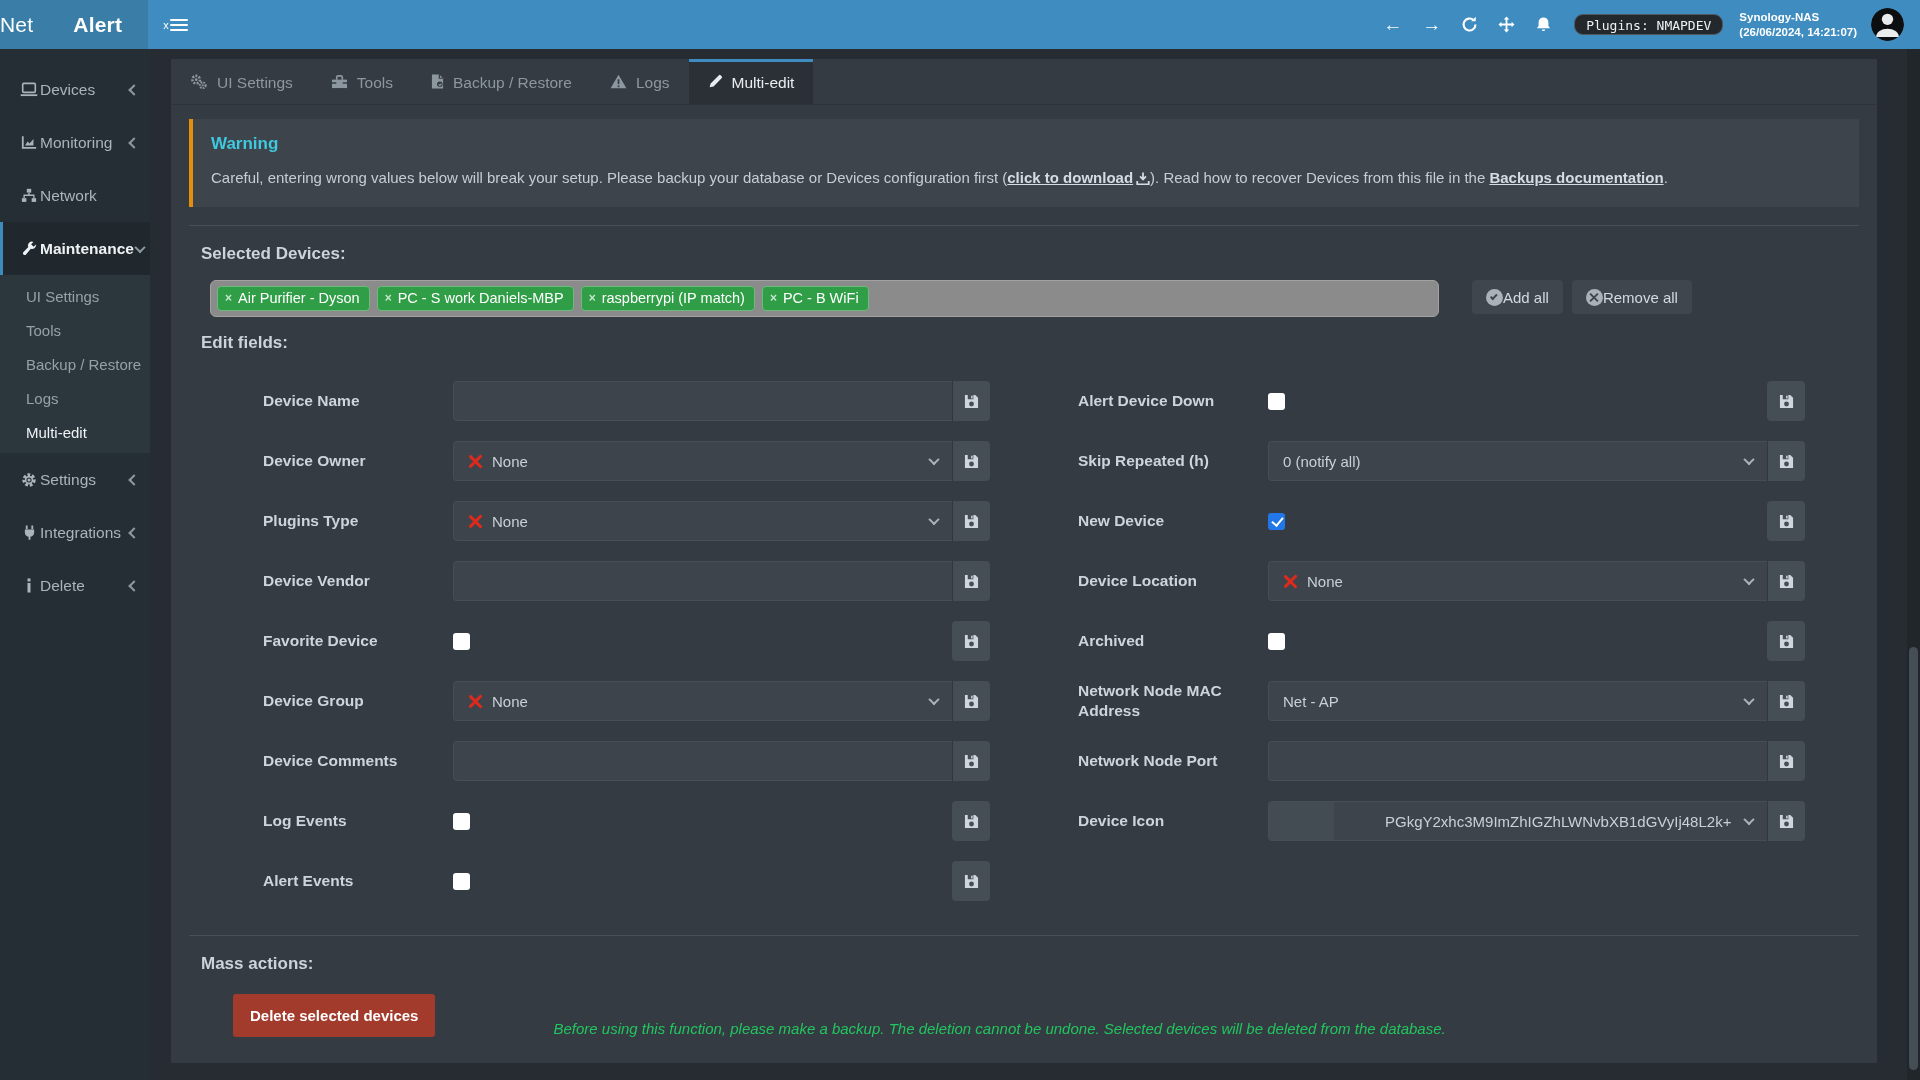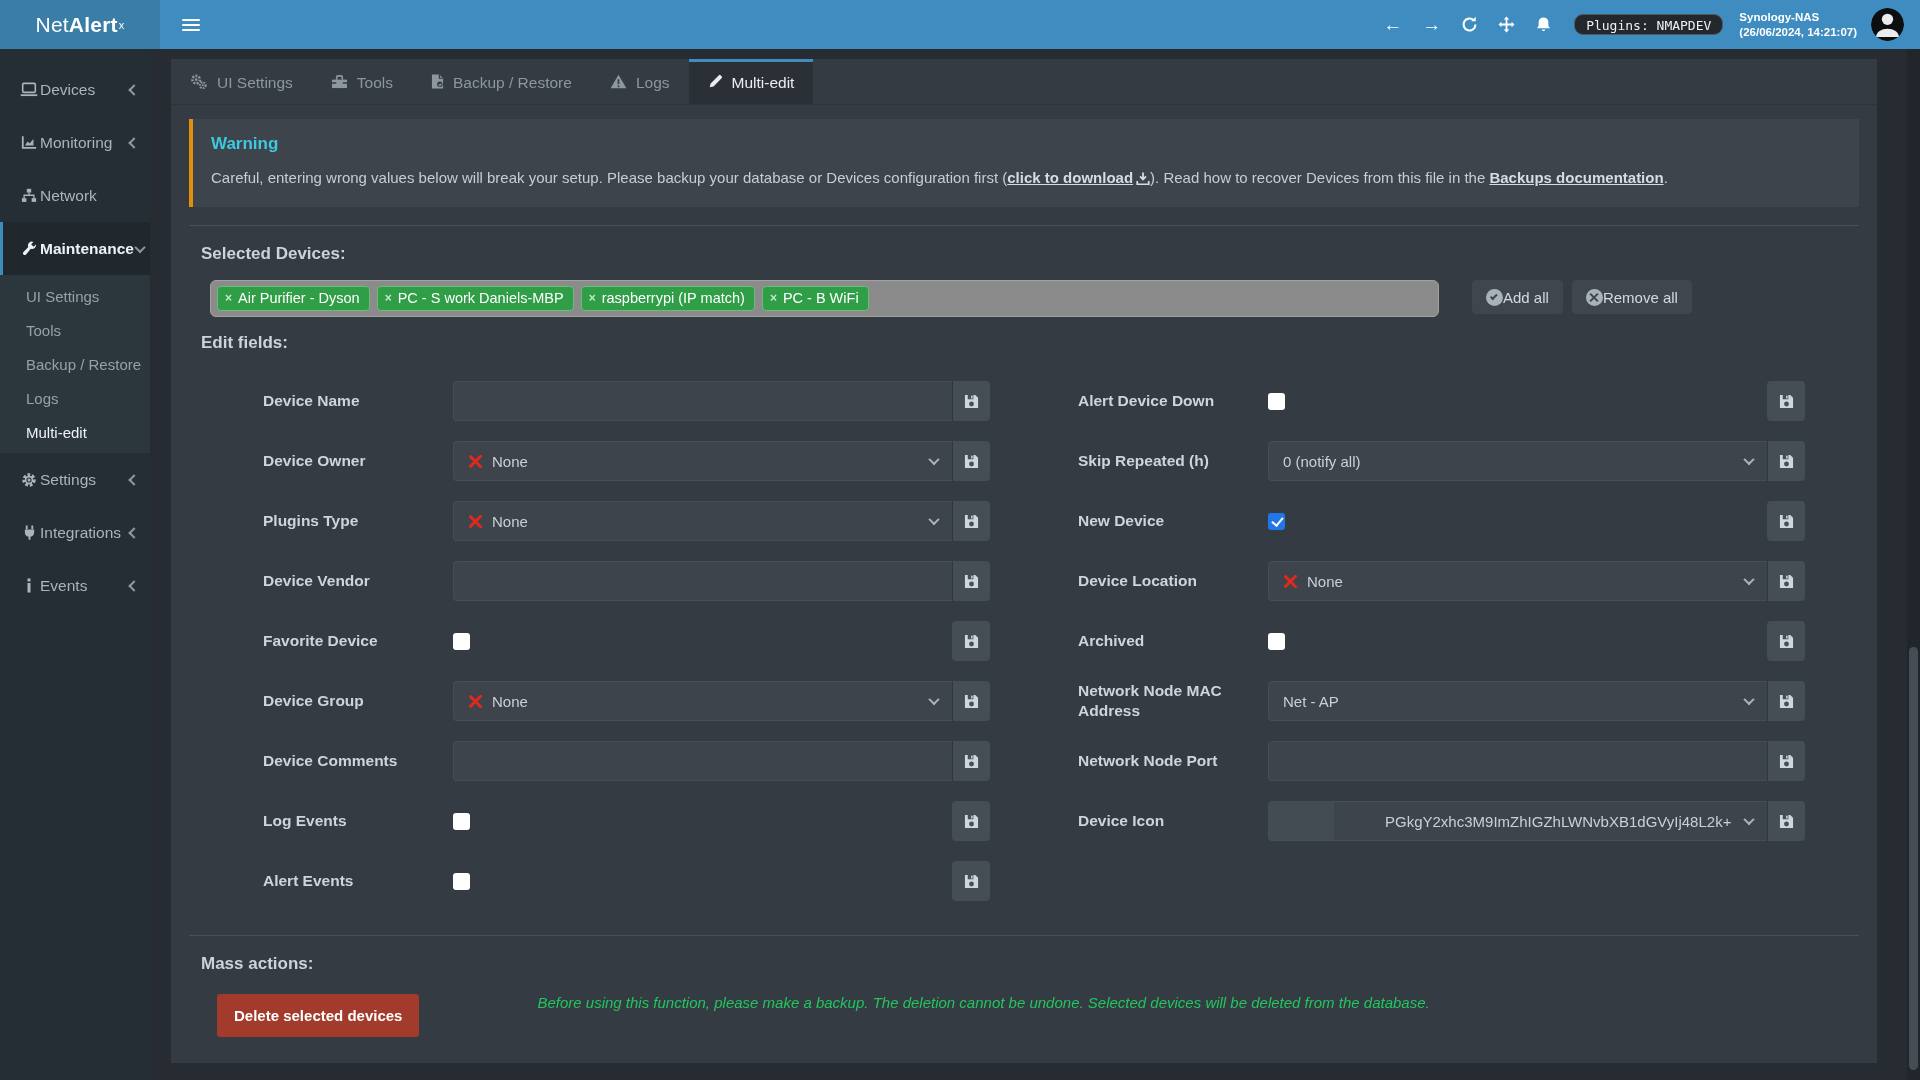--- a/index.html
+++ b/index.html
@@ -4,21 +4,21 @@
 <style>
   * { box-sizing: border-box; }
   html,body { margin:0; padding:0; }
   body {
     width:1920px; height:1080px; overflow:hidden;
     background:#262c32; font-family:"Liberation Sans",sans-serif;
     -webkit-font-smoothing:antialiased;
   }
   
   .header { height:49px; background:#3f8dc0; display:flex; align-items:stretch; }
-  .logo { width:160px; background:#3a7da7; color:#fff; display:flex; align-items:center; justify-content:center; font-size:21px; letter-spacing:.2px; }
+  .logo { width:148px; background:#3a7da7; color:#fff; display:flex; align-items:center; font-size:21px; letter-spacing:.2px;gap:40px; }
   .logo b { font-weight:bold; }
   .logo sup { font-size:11px; margin-left:1px; }
   .header-main { flex:1; display:flex; align-items:center; color:#fff; padding:0 16px 0 14px; }
   .burger { display:flex; flex-direction:column; gap:3px; padding:6px 8px; cursor:pointer; }
   .burger i { display:block; width:18px; height:2px; background:#fff; border-radius:1px; }
   .hspacer { flex:1; }
   .hicon { margin:0 10px; color:#fff; display:flex; align-items:center; font-size:19px; font-weight:bold; cursor:pointer; }
   .badge-plugins { background:#23282c; border:1px solid #50585f; color:#eef1f3; font-family:"DejaVu Sans Mono",monospace; font-size:13px; padding:3px 11px 1px; border-radius:9px; margin:0 16px 0 12px; white-space:nowrap; }
   .host-block { font-size:11.5px; line-height:1.3; font-weight:bold; color:#fff; margin-right:14px; white-space:nowrap; }
   .avatar { width:33px; height:33px; border-radius:50%; overflow:hidden; flex:none; cursor:pointer; }
@@ -81,21 +81,21 @@
   .savebtn { width:38px; height:40px; flex:none; background:#454d55; border:0; border-left:1px solid #31373d; border-radius:0 4px 4px 0; display:flex; align-items:center; justify-content:center; cursor:pointer; }
   .savebtn.solo { border-left:0; border-radius:4px; margin-left:auto; }
   .checkbox { width:17px; height:17px; background:#fff; border-radius:3px; flex:none; cursor:pointer; position:relative; }
   .checkbox.checked { background:#2277e8; }
   .checkbox.checked::after { content:""; position:absolute; left:5.5px; top:2.5px; width:5px; height:9px; border-right:2.4px solid #fff; border-bottom:2.4px solid #fff; transform:rotate(40deg); }
   .redx { position:relative; width:15px; height:15px; flex:none; }
   .redx i { position:absolute; left:6px; top:-1px; width:3.4px; height:17px; background:#dd2a1c; border-radius:1px; }
   .redx i:first-child { transform:rotate(45deg); }
   .redx i:last-child  { transform:rotate(-45deg); }
   
-  .mass-row { display:flex; align-items:flex-start; margin:20px 0 4px 28px; }
+  .mass-row { display:flex; align-items:flex-end; margin:20px 0 4px 44px; }
   .btn-danger { background:#a23b2c; border:0; border-radius:3px; color:#fff; font-size:15px; font-weight:bold; height:43px; padding:0 17px; cursor:pointer; font-family:inherit; }
   .mass-note { margin-left:118px; color:#22c55e; font-size:15px;font-style:italic; }
 </style>
 </head>
 <body>
 
 <div class="header">
   <div class="logo">
       <span>Net</span>
       <b>Alert</b>
@@ -214,21 +214,21 @@
       <span class="lbl">Integrations</span>
       <span class="chev left"></span>
     </div>
     <div class="side-item">
       <span class="sico">
           <svg width="6" height="15" viewBox="0 0 6 16">
             <rect x="1.4" y="0.5" width="3.2" height="3.2" fill="currentColor"></rect>
             <rect x="1.4" y="5.3" width="3.2" height="10.2" fill="currentColor"></rect>
           </svg>
         </span>
-      <span class="lbl">Events</span>
+      <span class="lbl">Delete</span>
       <span class="chev left"></span>
     </div>
   </div>
 
   <div class="main">
     <div class="panel">
 
       <div class="tabs">
         <div class="tab">
           <span><svg width="18" height="15" viewBox="0 0 18 16">

